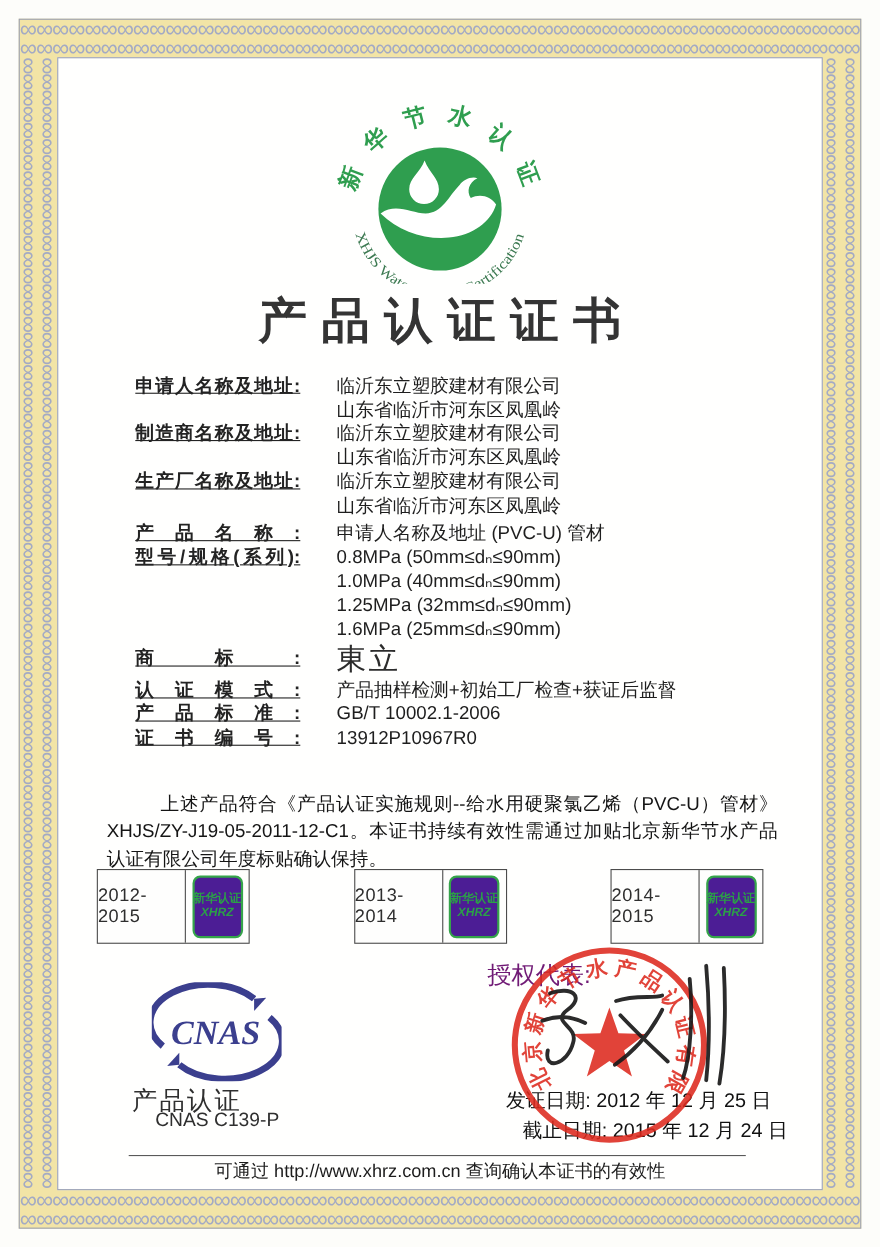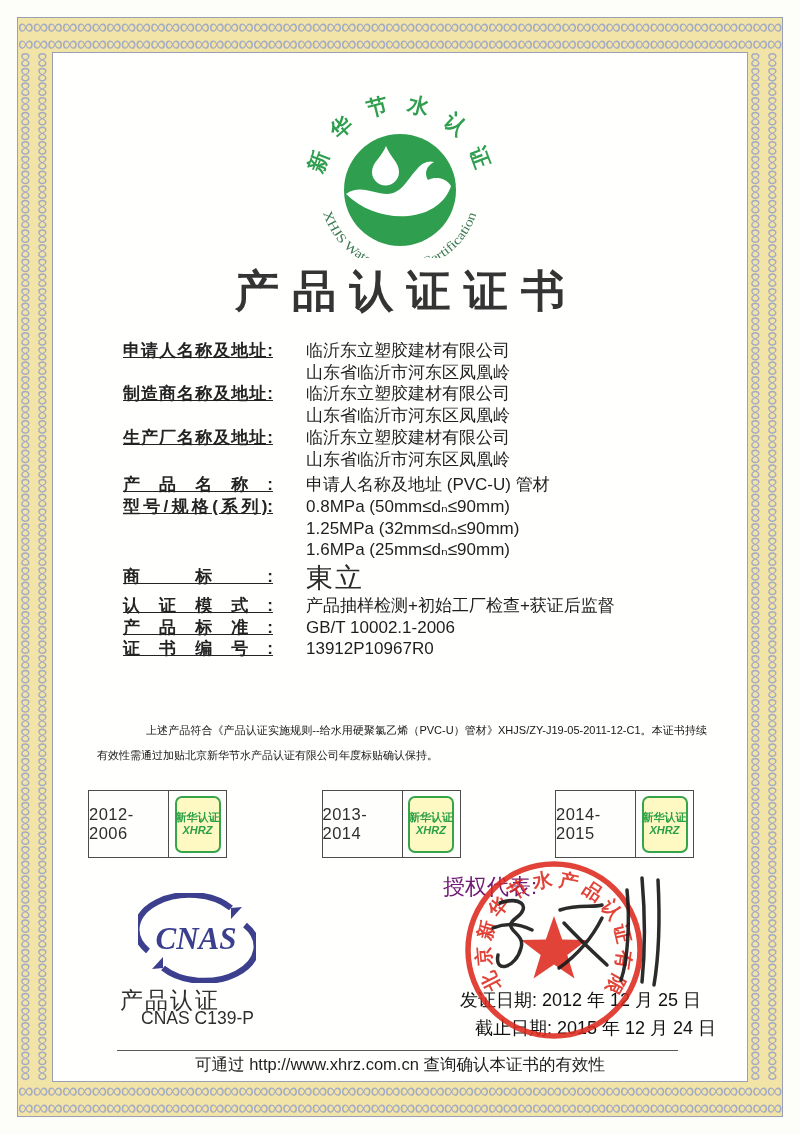--- a/index.html
+++ b/index.html
@@ -27,28 +27,28 @@
   .fields{left:123px;top:340px;width:600px;font-size:17px;line-height:21.7px;color:#1e1e1e;}
   .frow{display:flex;align-items:flex-start;}
   .flabel{display:inline-block;width:150px;font-weight:600;color:#232323;
           text-align:justify;text-align-last:justify;text-justify:inter-character;flex:none;text-decoration:underline;}
   .fval{margin-left:33px;}
   .fval div{white-space:nowrap;}
   .gap1{margin-top:4px;}
   .brand .fval div{font-size:27px;line-height:29px;font-family:Liberation Mono, monospace;
           letter-spacing:2px;color:#2c2c2c;}
   .brand{margin-top:5px;}
-  .statement{left:97px;top:718px;width:610px;font-size:11px;line-height:25px;color:#151515;
+  .statement{left:97px;top:718px;width:610px;font-size:17px;line-height:25px;color:#151515;
              text-indent:49px;text-align:justify;}
   .sticker-row{left:88px;top:790px;width:606px;display:flex;justify-content:space-between;}
   .sticker-box{width:137px;height:66px;border:1px solid #4c4c4c;display:flex;background:#fefefd;}
   .year-cell{flex:1;display:flex;align-items:center;justify-content:center;
              font-size:16.5px;color:#2e2e2e;letter-spacing:0.5px;}
   .seal-cell{width:57px;border-left:1px solid #4c4c4c;display:flex;align-items:center;justify-content:center;}
-  .seal{width:42px;height:53px;border:2px solid #35a44a;border-radius:7px;background:#fef9c3;
+  .seal{width:42px;height:53px;border:2px solid #35a44a;border-radius:7px;background:#4c1d95;
         display:flex;flex-direction:column;align-items:center;justify-content:center;}
   .seal-cn{font-size:11px;font-weight:bold;color:#2ba047;line-height:13px;white-space:nowrap;}
   .seal-en{font-size:11px;font-weight:bold;font-style:italic;color:#2ba047;line-height:13px;}
   .cnas-wrap{left:138px;top:893px;width:118px;height:90px;}
   .cnas-t1{left:120px;top:985px;width:155px;text-align:left;font-size:23px;color:#2f2f2f;letter-spacing:2px;}
   .cnas-t2{left:120px;top:1008px;width:155px;text-align:center;font-size:17.5px;color:#2f2f2f;}
   .auth{left:443px;top:872px;font-size:22px;color:#701a75;z-index:6;}
   .stamp-wrap{left:459px;top:858px;width:190px;height:186px;z-index:7;opacity:0.88;}
   .sig-wrap{left:460px;top:868px;width:215px;height:135px;z-index:8;}
   .date1{left:460px;top:988px;font-size:18px;font-weight:500;color:#111;z-index:6;}
@@ -117,20 +117,21 @@
     <div class="frow gap1">
       <span class="flabel">产品名称:</span>
       <span class="fval">
         <div>申请人名称及地址 (PVC-U) 管材</div>
       </span>
     </div>
     <div class="frow">
       <span class="flabel">型号/规格(系列):</span>
       <span class="fval">
         <div>0.8MPa (50mm≤dₙ≤90mm)</div>
+        <div>1.0MPa (40mm≤dₙ≤90mm)</div>
         <div>1.25MPa (32mm≤dₙ≤90mm)</div>
         <div>1.6MPa (25mm≤dₙ≤90mm)</div>
       </span>
     </div>
     <div class="frow brand">
       <span class="flabel">商标:</span>
       <span class="fval">
         <div>東立</div>
       </span>
     </div>
@@ -151,21 +152,21 @@
       <span class="fval">
         <div>13912P10967R0</div>
       </span>
     </div>
   </div>
 
   <div class="abs statement">上述产品符合《产品认证实施规则--给水用硬聚氯乙烯（PVC-U）管材》XHJS/ZY-J19-05-2011-12-C1。本证书持续有效性需通过加贴北京新华节水产品认证有限公司年度标贴确认保持。</div>
 
   <div class="abs sticker-row">
     <div class="sticker-box">
-      <div class="year-cell">2012-2006</div>
+      <div class="year-cell">2012-2015</div>
       <div class="seal-cell">
         <div class="seal">
           <span class="seal-cn">新华认证</span>
           <span class="seal-en">XHRZ</span>
         </div>
       </div>
     </div>
     <div class="sticker-box">
       <div class="year-cell">2013-2014</div>
       <div class="seal-cell">

